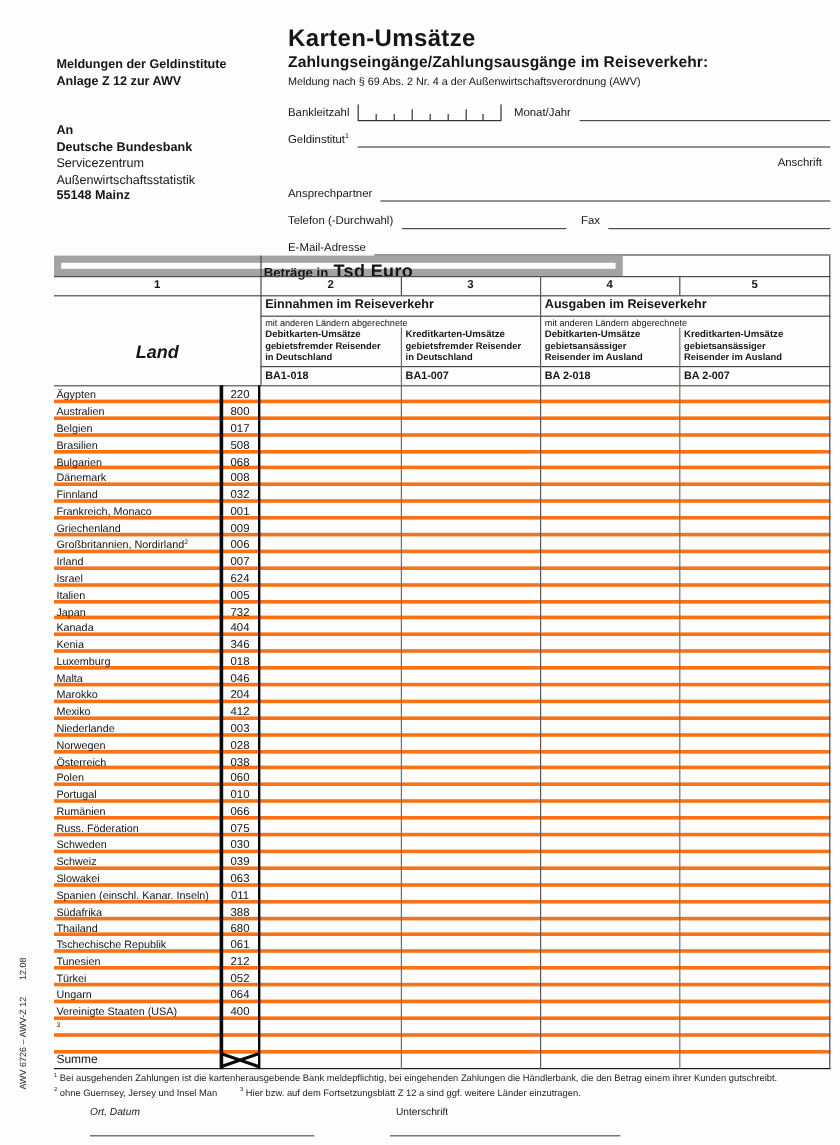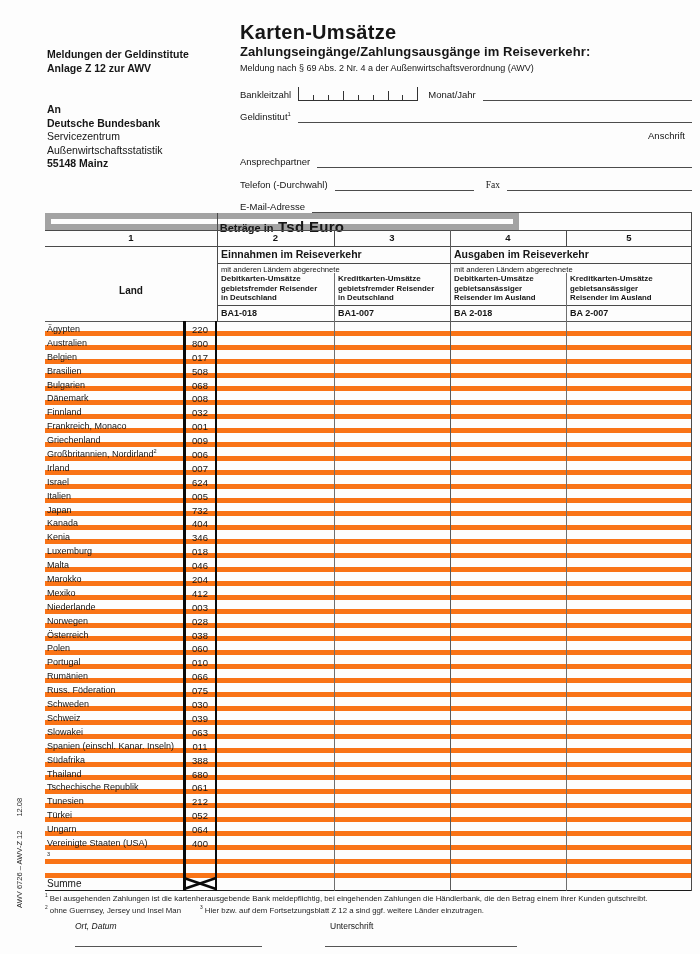--- a/index.html
+++ b/index.html
@@ -39,25 +39,25 @@
             box-sizing:border-box;text-align:center;line-height:15px;}
   #betraege .p1{font-size:11px;font-weight:bold;}
   #betraege .p2{font-size:15px;font-weight:bold;letter-spacing:.3px;}
   .colnum{position:absolute;top:19px;font-size:9.5px;font-weight:bold;text-align:center;}
   .gtitle{position:absolute;top:35px;font-size:10.5px;font-weight:bold;}
   .gnote{position:absolute;top:52px;font-size:7.6px;}
   .cardcol{position:absolute;top:61px;font-size:7.8px;line-height:9.5px;font-weight:bold;}
   .cardcol .l1{font-size:8px;}
   .coderow{position:absolute;top:95px;font-size:9px;font-weight:bold;}
   #landlab{position:absolute;left:0;top:72px;width:172px;text-align:center;
-           font-size:10px;font-weight:bold;}
+           font-size:15px;font-weight:bold;font-style:italic;}
 
   
   #rows{position:absolute;left:0;top:108px;width:647px;height:556px;border-top:1px solid #555;}
-  .crow{position:relative;height:13.9px;box-sizing:border-box;border-bottom:5px solid #f97316;}
+  .crow{position:relative;height:13.9px;box-sizing:border-box;border-bottom:3px solid #f97316;}
   .cname{position:absolute;left:2px;top:2px;font-size:9px;white-space:nowrap;}
   .ccode{position:absolute;left:139px;width:32px;top:2px;text-align:center;font-size:9.5px;}
   .camt{position:absolute;top:0;height:100%;}
   .c0{left:172px;width:117px;} .c1{left:289px;width:116px;}
   .c2{left:405px;width:116px;} .c3{left:521px;width:125px;}
 
   
   #sumrow{position:absolute;left:0;top:664px;width:647px;height:13px;
           border-bottom:1.5px solid #1a1a1a;box-sizing:content-box;}
   #sumrow .slab{position:absolute;left:2px;top:1px;font-size:10px;}
@@ -125,21 +125,21 @@
   <span class="lab">Anschrift</span>
   <span class="fill"></span>
 </div>
 <div id="ansprrow" class="frow">
   <span class="lab">Ansprechpartner</span>
   <span class="fill"></span>
 </div>
 <div id="telrow" class="frow">
   <span class="lab">Telefon (-Durchwahl)</span>
   <span class="fill"></span>
-  <span class="lab" style="margin-left:12px;font-family:Liberation Serif, serif;">Fax</span>
+  <span class="lab" style="margin-left:12px;">Fax</span>
   <span class="fill short"></span>
 </div>
 <div id="mailrow" class="frow">
   <span class="lab">E-Mail-Adresse</span>
   <span class="fill"></span>
 </div>
 
 <div id="tbl" class="abs">
   <div id="betraege">
     <span class="p1">Beträge in</span>

